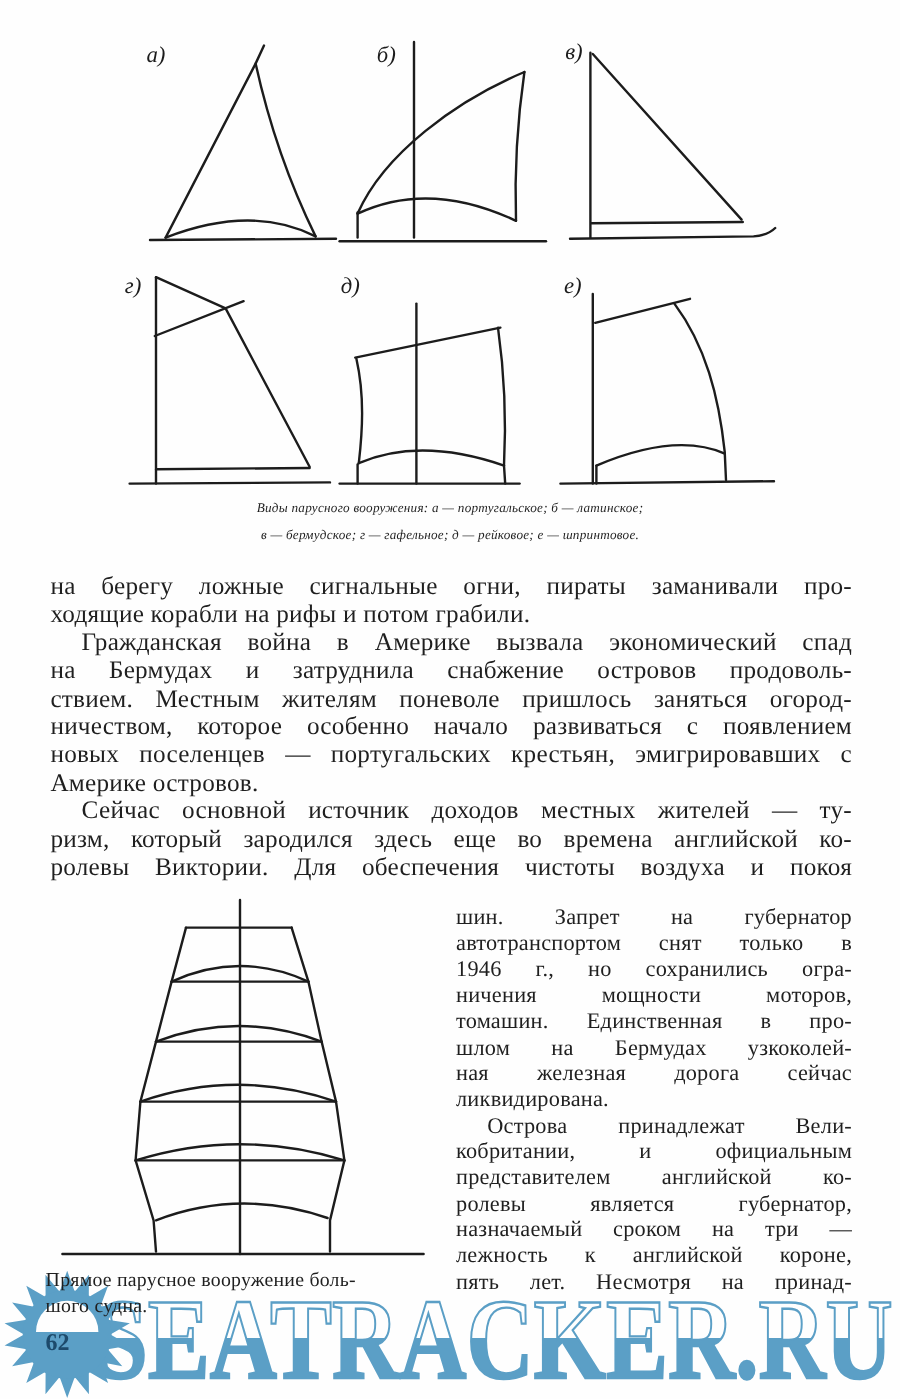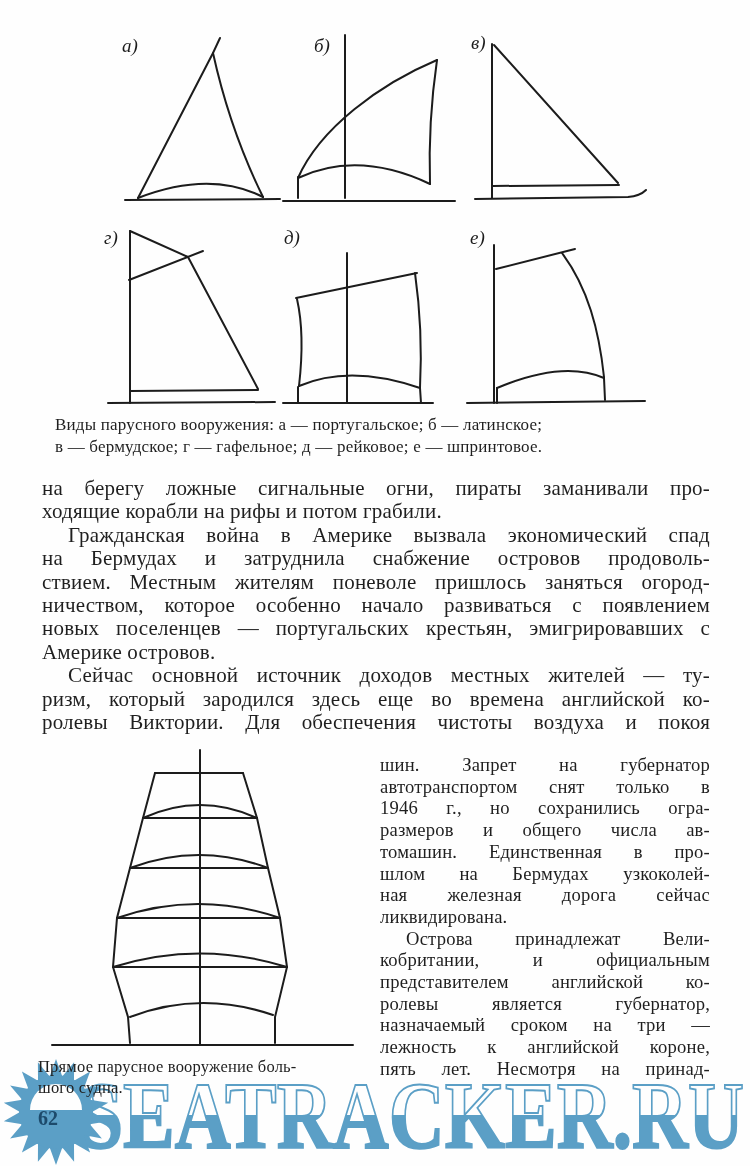--- a/index.html
+++ b/index.html
@@ -13,21 +13,21 @@
   #art{left:0;top:0;z-index:1;}
   #watermark-svg{left:78px;top:1076px;z-index:1;}
   #sun-svg{left:2px;top:1058px;z-index:1;}
   
   .txt{z-index:2;}
   .tline{text-align:justify;text-align-last:justify;letter-spacing:.2px;}
   .tline.end{text-align-last:left;}
   .tline.ind{text-indent:26px;}
   #fullcol{left:42px;top:477px;width:668px;font-size:21px;line-height:23.4px;}
   #rightcol{left:380px;top:754px;width:330px;font-size:18.6px;line-height:21.7px;}
-  #cap-sails{left:55px;top:414px;width:640px;font-size:17px;line-height:21.5px;letter-spacing:.2px;}
+  #cap-sails{left:55px;top:414px;width:640px;font-size:11px;line-height:21.5px;text-align:center;letter-spacing:.2px;font-style:italic;}
   #cap-ship{left:38px;top:1057px;width:332px;font-size:16.5px;line-height:20.5px;text-align:left;letter-spacing:.2px;}
   svg text.dlabel{font-family:"Liberation Serif",serif;font-style:italic;font-size:19px;fill:#1c1c1c;}
 </style>
 </head>
 <body>
 
 <svg id="art" class="abs" width="750" height="1166" viewBox="0 0 750 1166">
   <g fill="none" stroke="#1c1c1c" stroke-width="2" stroke-linecap="round">
 
     <g>
@@ -142,21 +142,21 @@
     <div class="tline end">Америке островов.</div>
     <div class="tline ind">Сейчас основной источник доходов местных жителей — ту-</div>
     <div class="tline">ризм, который зародился здесь еще во времена английской ко-</div>
     <div class="tline">ролевы Виктории. Для обеспечения чистоты воздуха и покоя</div>
   </div>
 
 <div id="rightcol" class="abs txt">
     <div class="tline">шин. Запрет на губернатор</div>
     <div class="tline">автотранспортом снят только в</div>
     <div class="tline">1946 г., но сохранились огра-</div>
-    <div class="tline">размеров и общего числа ав-</div>
+    <div class="tline">ничения мощности моторов,</div>
     <div class="tline">томашин. Единственная в про-</div>
     <div class="tline">шлом на Бермудах узкоколей-</div>
     <div class="tline">ная железная дорога сейчас</div>
     <div class="tline end">ликвидирована.</div>
     <div class="tline ind">Острова принадлежат Вели-</div>
     <div class="tline">кобритании, и официальным</div>
     <div class="tline">представителем английской ко-</div>
     <div class="tline">ролевы является губернатор,</div>
     <div class="tline">назначаемый сроком на три —</div>
     <div class="tline">лежность к английской короне,</div>

